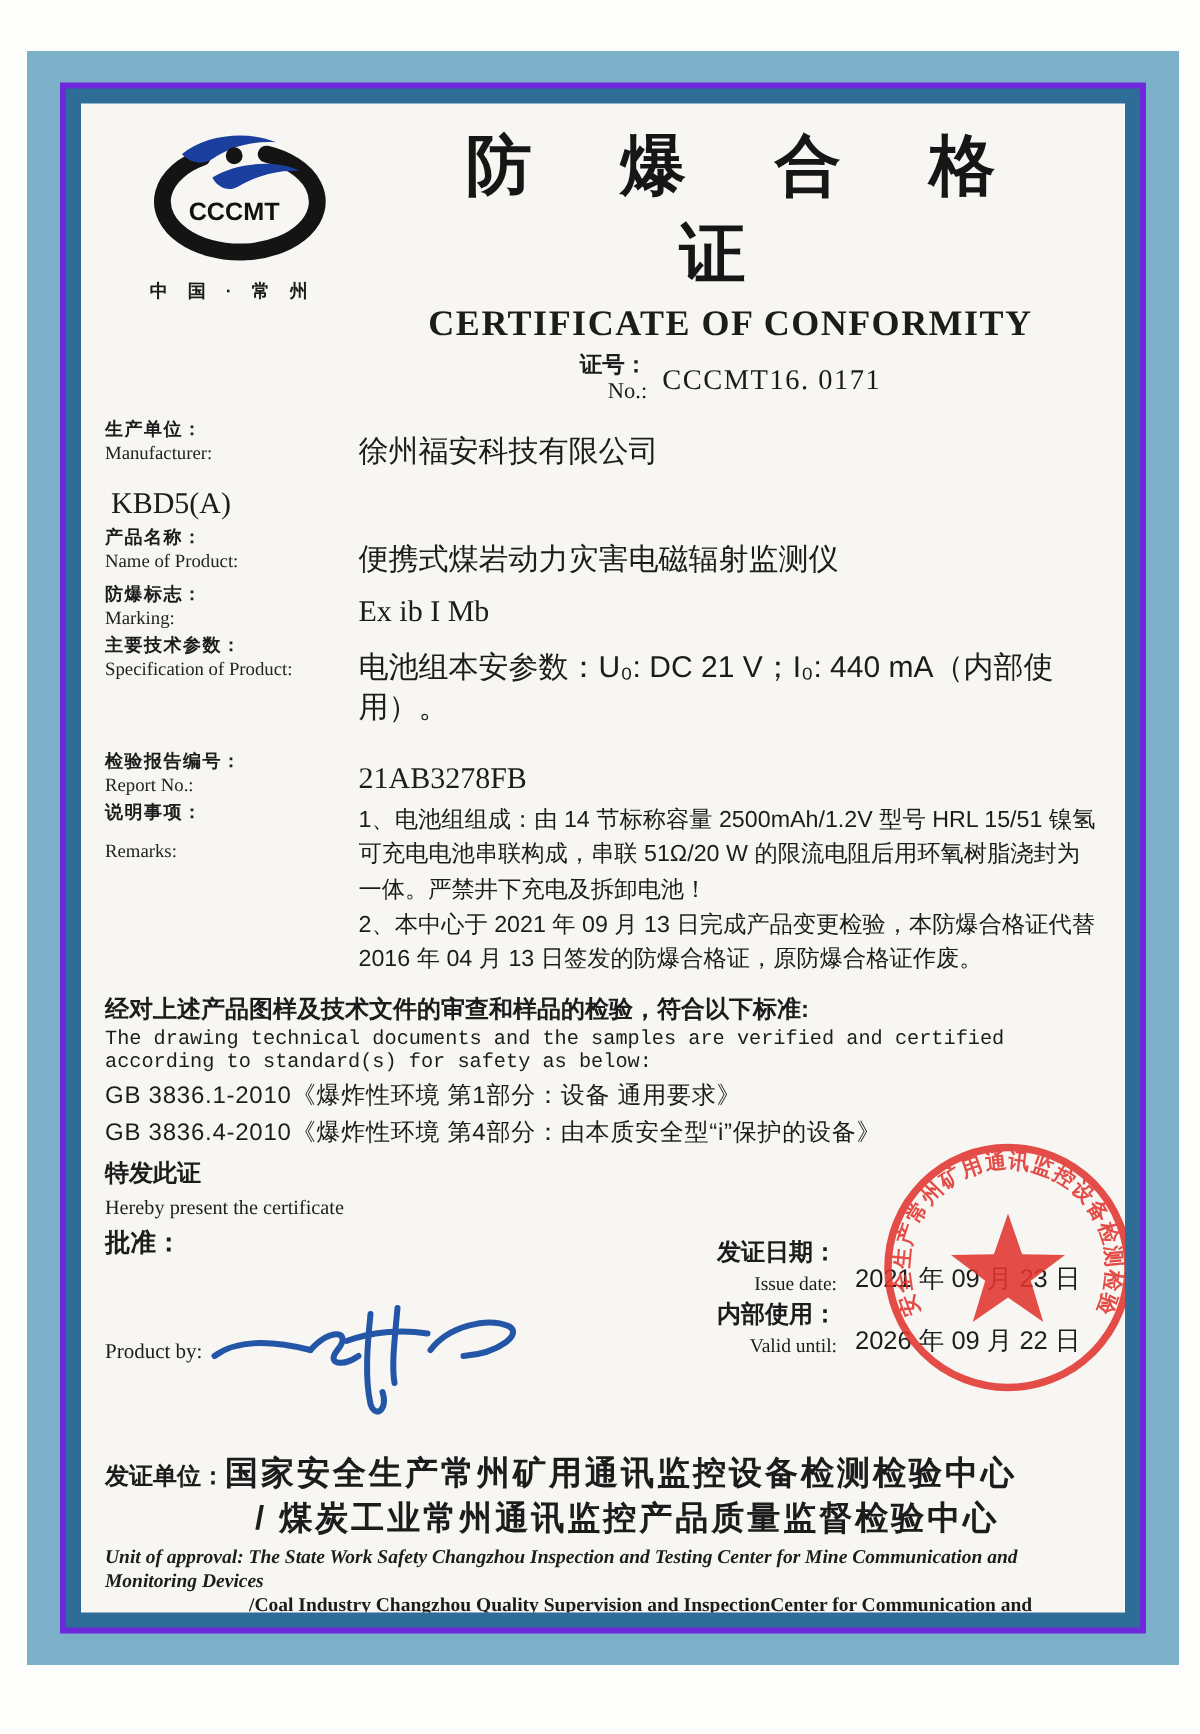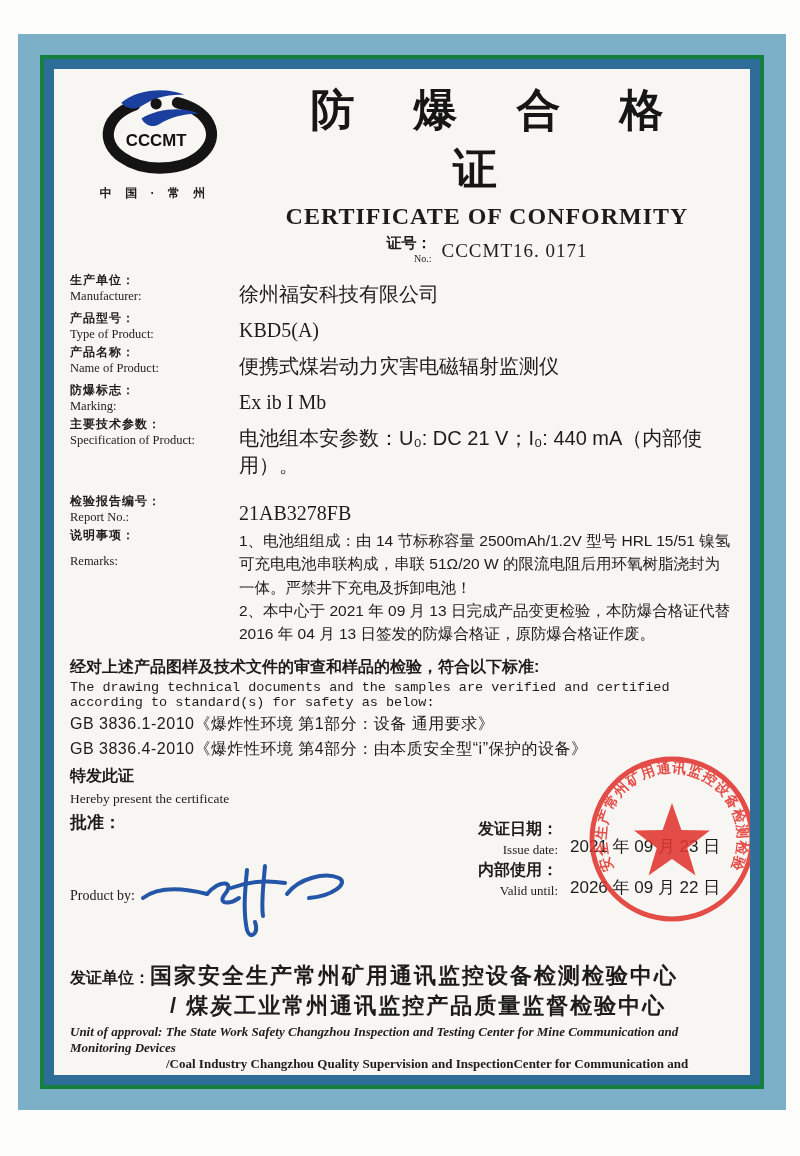--- a/index.html
+++ b/index.html
@@ -3,37 +3,37 @@
 <meta charset="utf-8">
 <style>
   * { margin:0; padding:0; box-sizing:border-box; }
   html,body { background:#ffffff; }
   body { width:800px; height:1156px; font-family:"Liberation Sans", sans-serif; color:#1c1c1c; }
   .page { position:relative; width:800px; height:1156px; background:#fdfdfb; overflow:hidden; }
 
   
   .frame-outer { position:absolute; left:18px; right:14px; top:34px; bottom:46px;
                  background:#7cb0c8; padding:21px 22px; }
-  .frame-gap   { width:100%; height:100%; background:#15803d; padding:4px; }
+  .frame-gap   { width:100%; height:100%; background:#6d28d9; padding:4px; }
   .frame-inner { width:100%; height:100%; background:#2e6d97; padding:10px; }
   .content { width:100%; height:100%; background:#f8f6f2; padding:8px 16px 6px 16px; overflow:hidden; position:relative; }
 
   .serif { font-family:"Liberation Serif", serif; }
 
   
   .header { display:flex; margin-top:2px; }
   .logo-box { width:170px; flex:none; text-align:center; padding-top:8px; }
   .logo-sub { font-size:12px; font-weight:bold; letter-spacing:5px; margin-top:2px; }
   .titles { flex:1; text-align:center; padding-top:2px; }
   .title-cn { font-family:"Liberation Serif", serif; font-size:44px; font-weight:600; letter-spacing:24px; text-indent:24px; color:#161616; }
   .title-en { font-family:"Liberation Serif", serif; font-size:24px; font-weight:600; letter-spacing:1px; margin-top:4px; }
   .certno { display:flex; justify-content:center; align-items:center; margin-top:4px; gap:10px; }
   .certno-labels { text-align:right; }
   .certno-cn { font-size:15px; font-weight:bold; }
-  .certno-en { font-family:"Liberation Serif", serif; font-size:10px; }
+  .certno-en { font-family:"Liberation Serif", serif; font-size:15px; }
   .certno-value { font-family:"Liberation Serif", serif; font-size:19px; letter-spacing:1px; padding-top:4px; }
 
   
   .fields { margin-top:8px; }
   .field-row { display:flex; margin-bottom:2px; }
   .field-label { width:165px; flex:none; }
   .label-cn { font-size:12px; font-weight:bold; letter-spacing:1px; }
   .label-en { font-family:"Liberation Serif", serif; font-size:12.5px; color:#222; }
   .field-value { flex:1; font-size:20px; padding-top:9px; padding-left:4px; }
 
@@ -105,24 +105,20 @@
 
           <div class="fields">
             <div class="field-row">
               <div class="field-label">
                 <div class="label-cn">生产单位：</div>
                 <div class="label-en">Manufacturer:</div>
               </div>
               <div class="field-value">徐州福安科技有限公司</div>
             </div>
             <div class="field-row">
-              <div class="field-label">
-                <div class="label-cn">产品型号：</div>
-                <div class="label-en">Type of Product:</div>
-              </div>
               <div class="field-value serif">KBD5(A)</div>
             </div>
             <div class="field-row">
               <div class="field-label">
                 <div class="label-cn">产品名称：</div>
                 <div class="label-en">Name of Product:</div>
               </div>
               <div class="field-value">便携式煤岩动力灾害电磁辐射监测仪</div>
             </div>
             <div class="field-row">

